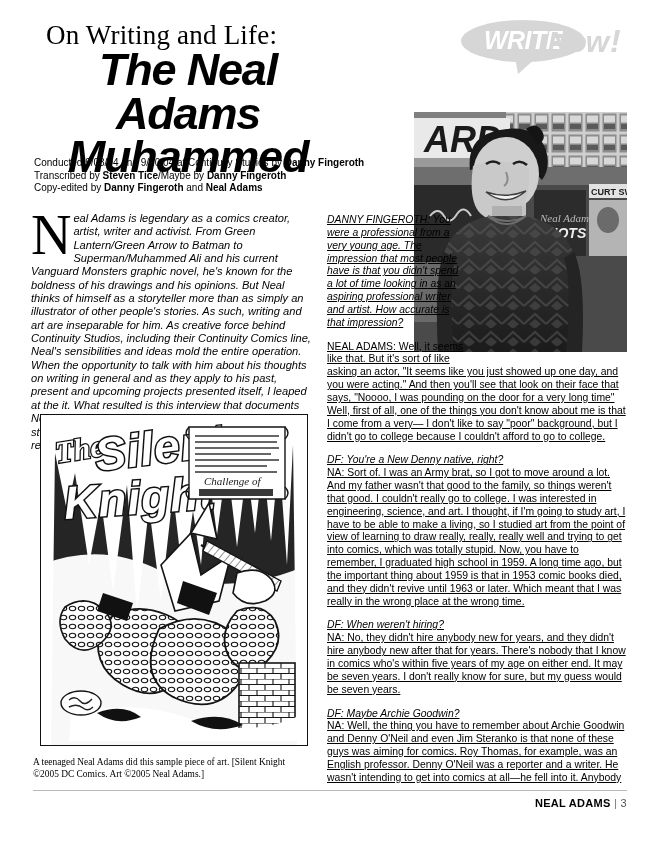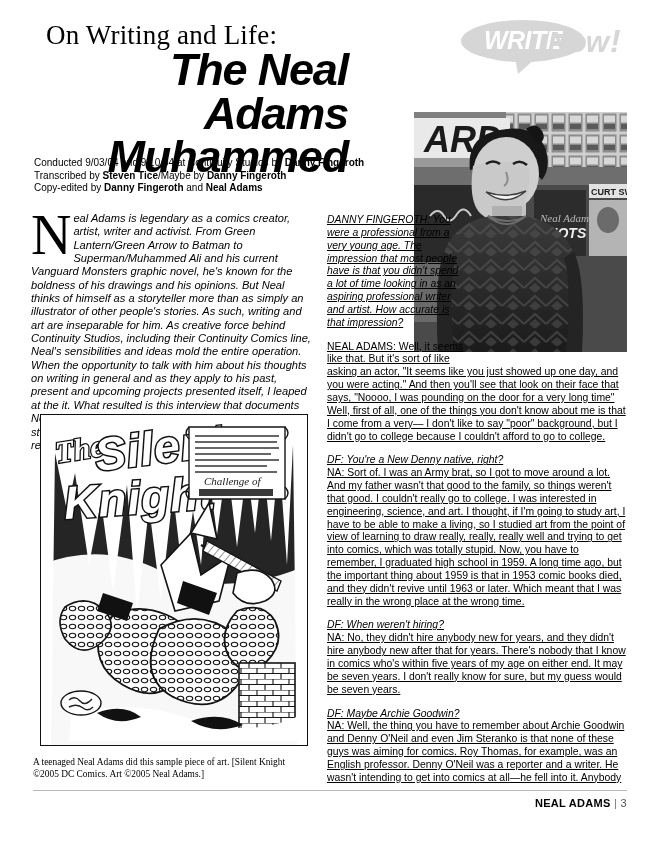--- a/index.html
+++ b/index.html
@@ -16,21 +16,21 @@
     font-family:"Liberation Serif",serif;
     font-size:27px;letter-spacing:.2px;line-height:1;
     white-space:nowrap;
     margin-left:13px;
   }
   .maintitle{
     position:absolute;left:28px;top:48px;width:320px;
     font-family:"Liberation Sans",sans-serif;
     font-weight:bold;font-style:italic;
     font-size:45px;line-height:.97;letter-spacing:-1.2px;
-    text-align:right;
+    text-align:center;
   }
   .maintitle .l1{display:block;}
   .maintitle .l2{display:block;}
 
   
   .logo{position:absolute;left:460px;top:16px;width:175px;height:62px;}
   .logo svg{display:block;}
 
   
   .credits{

